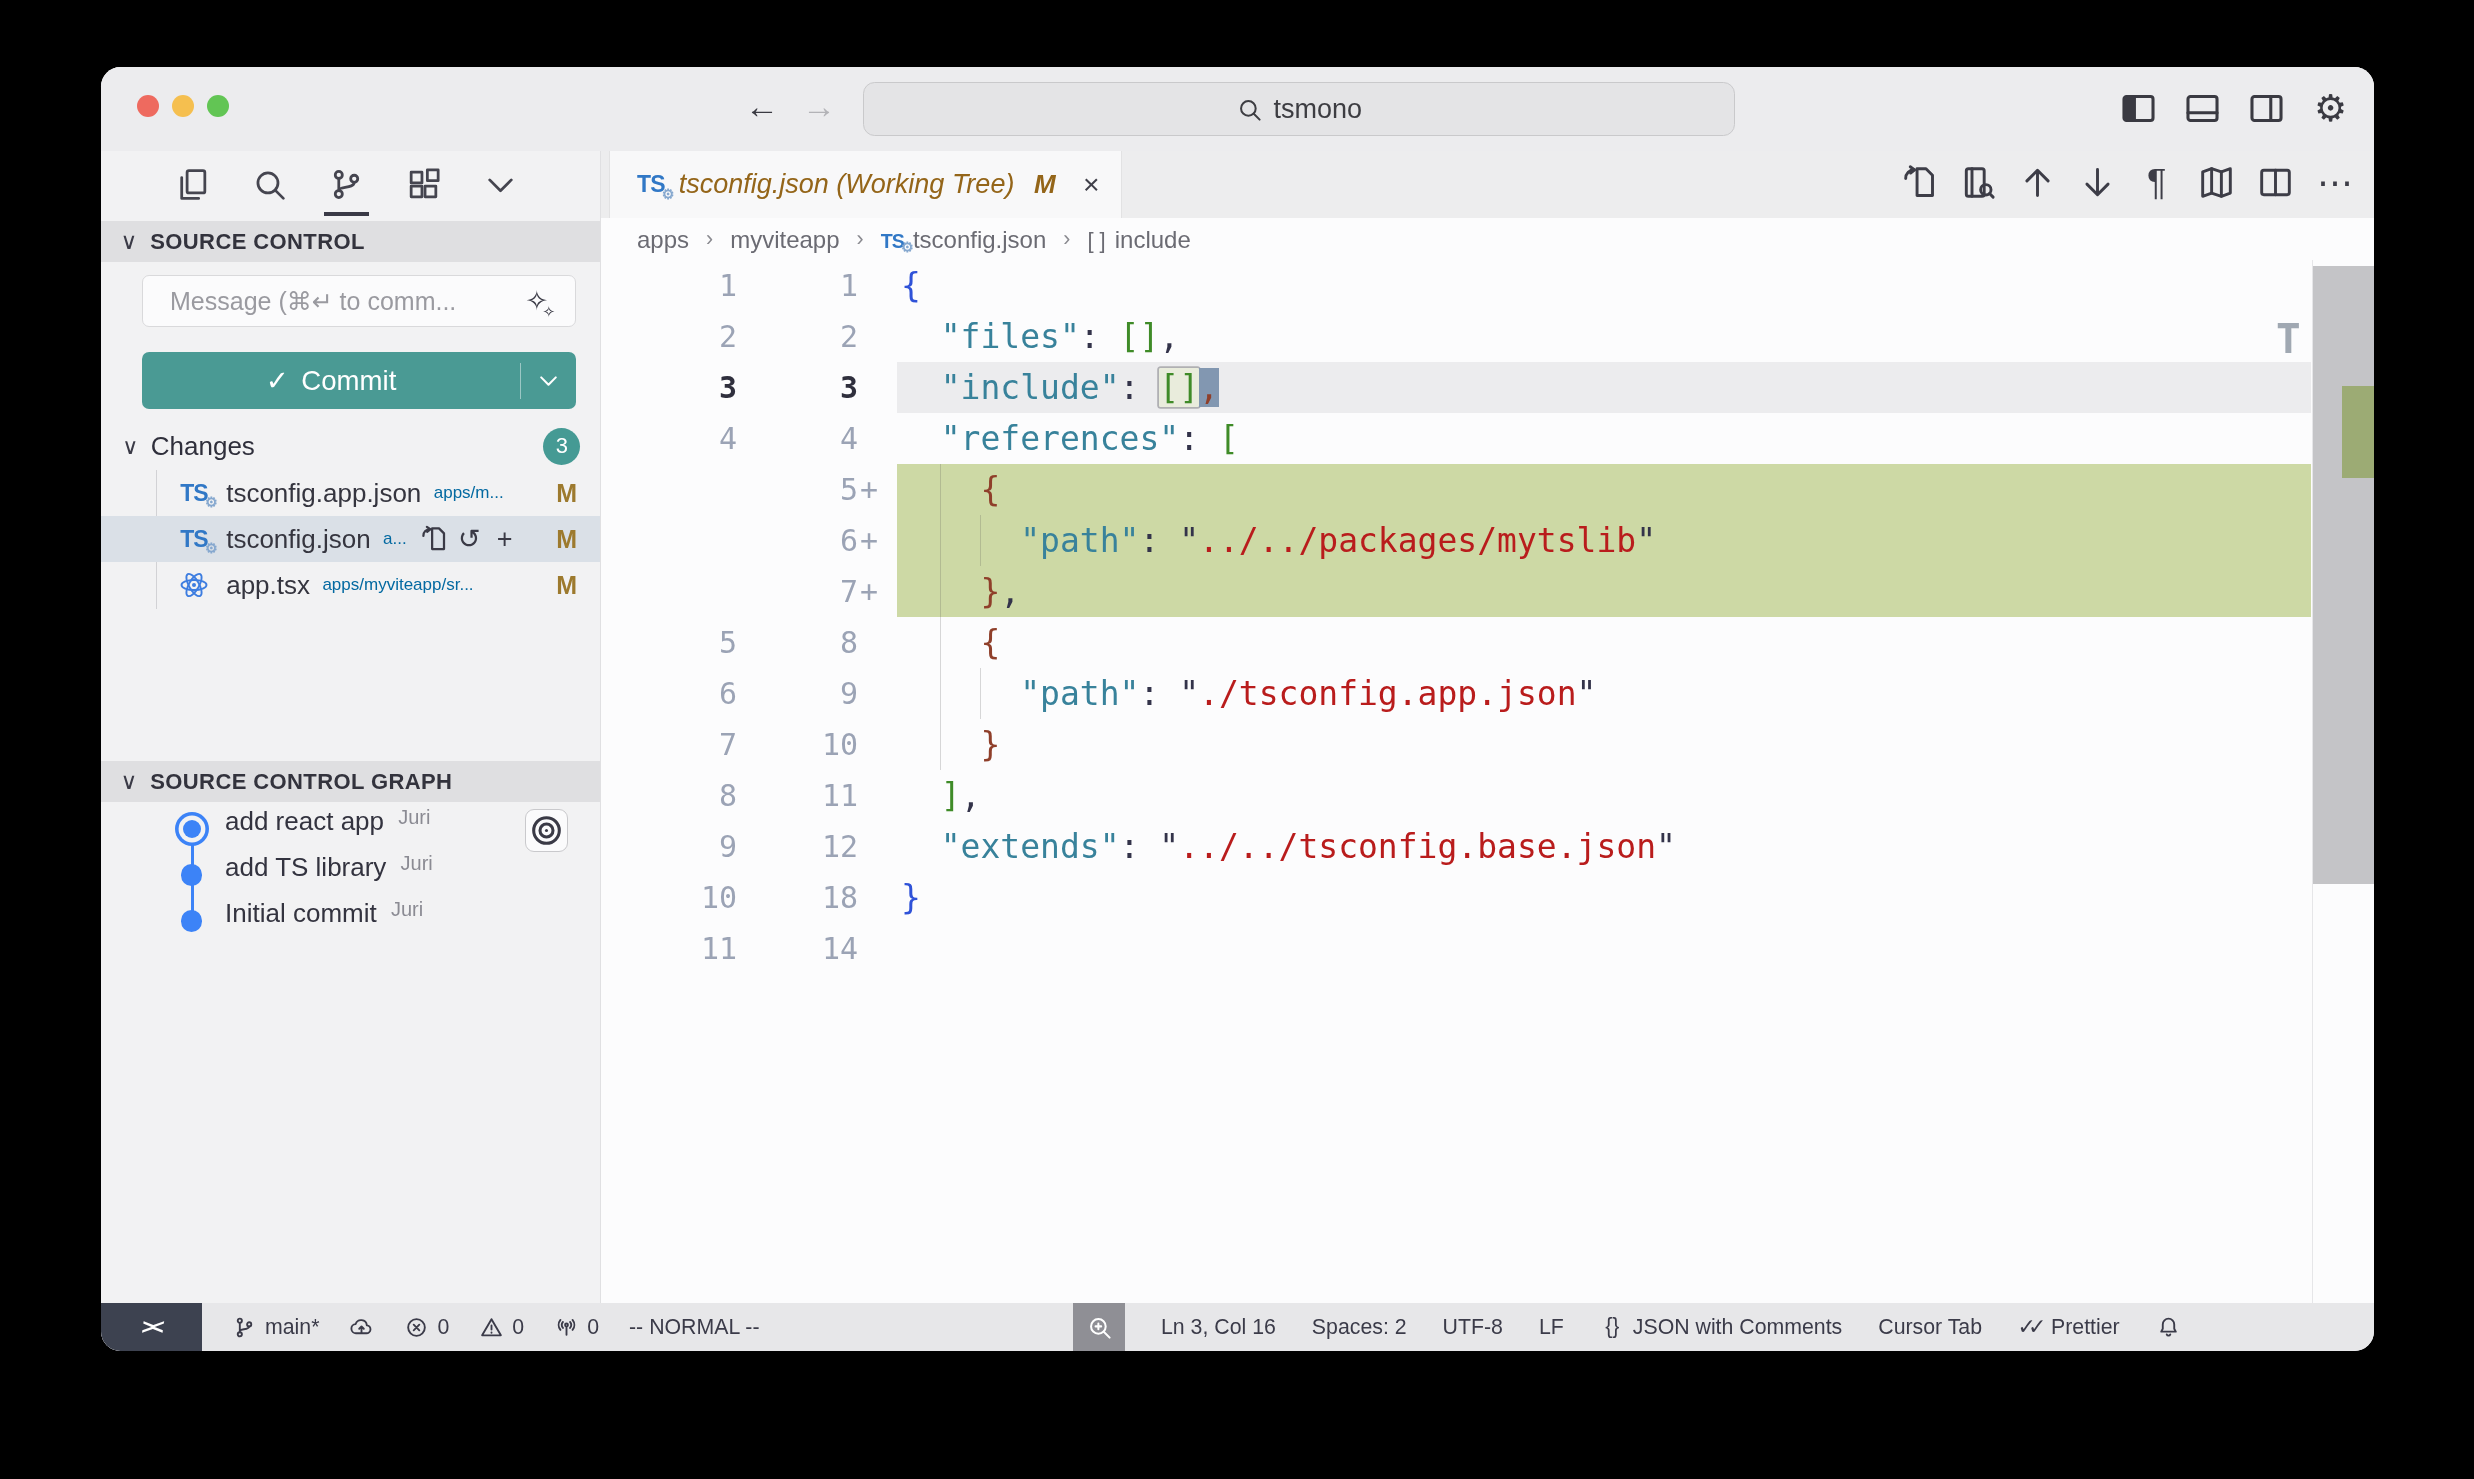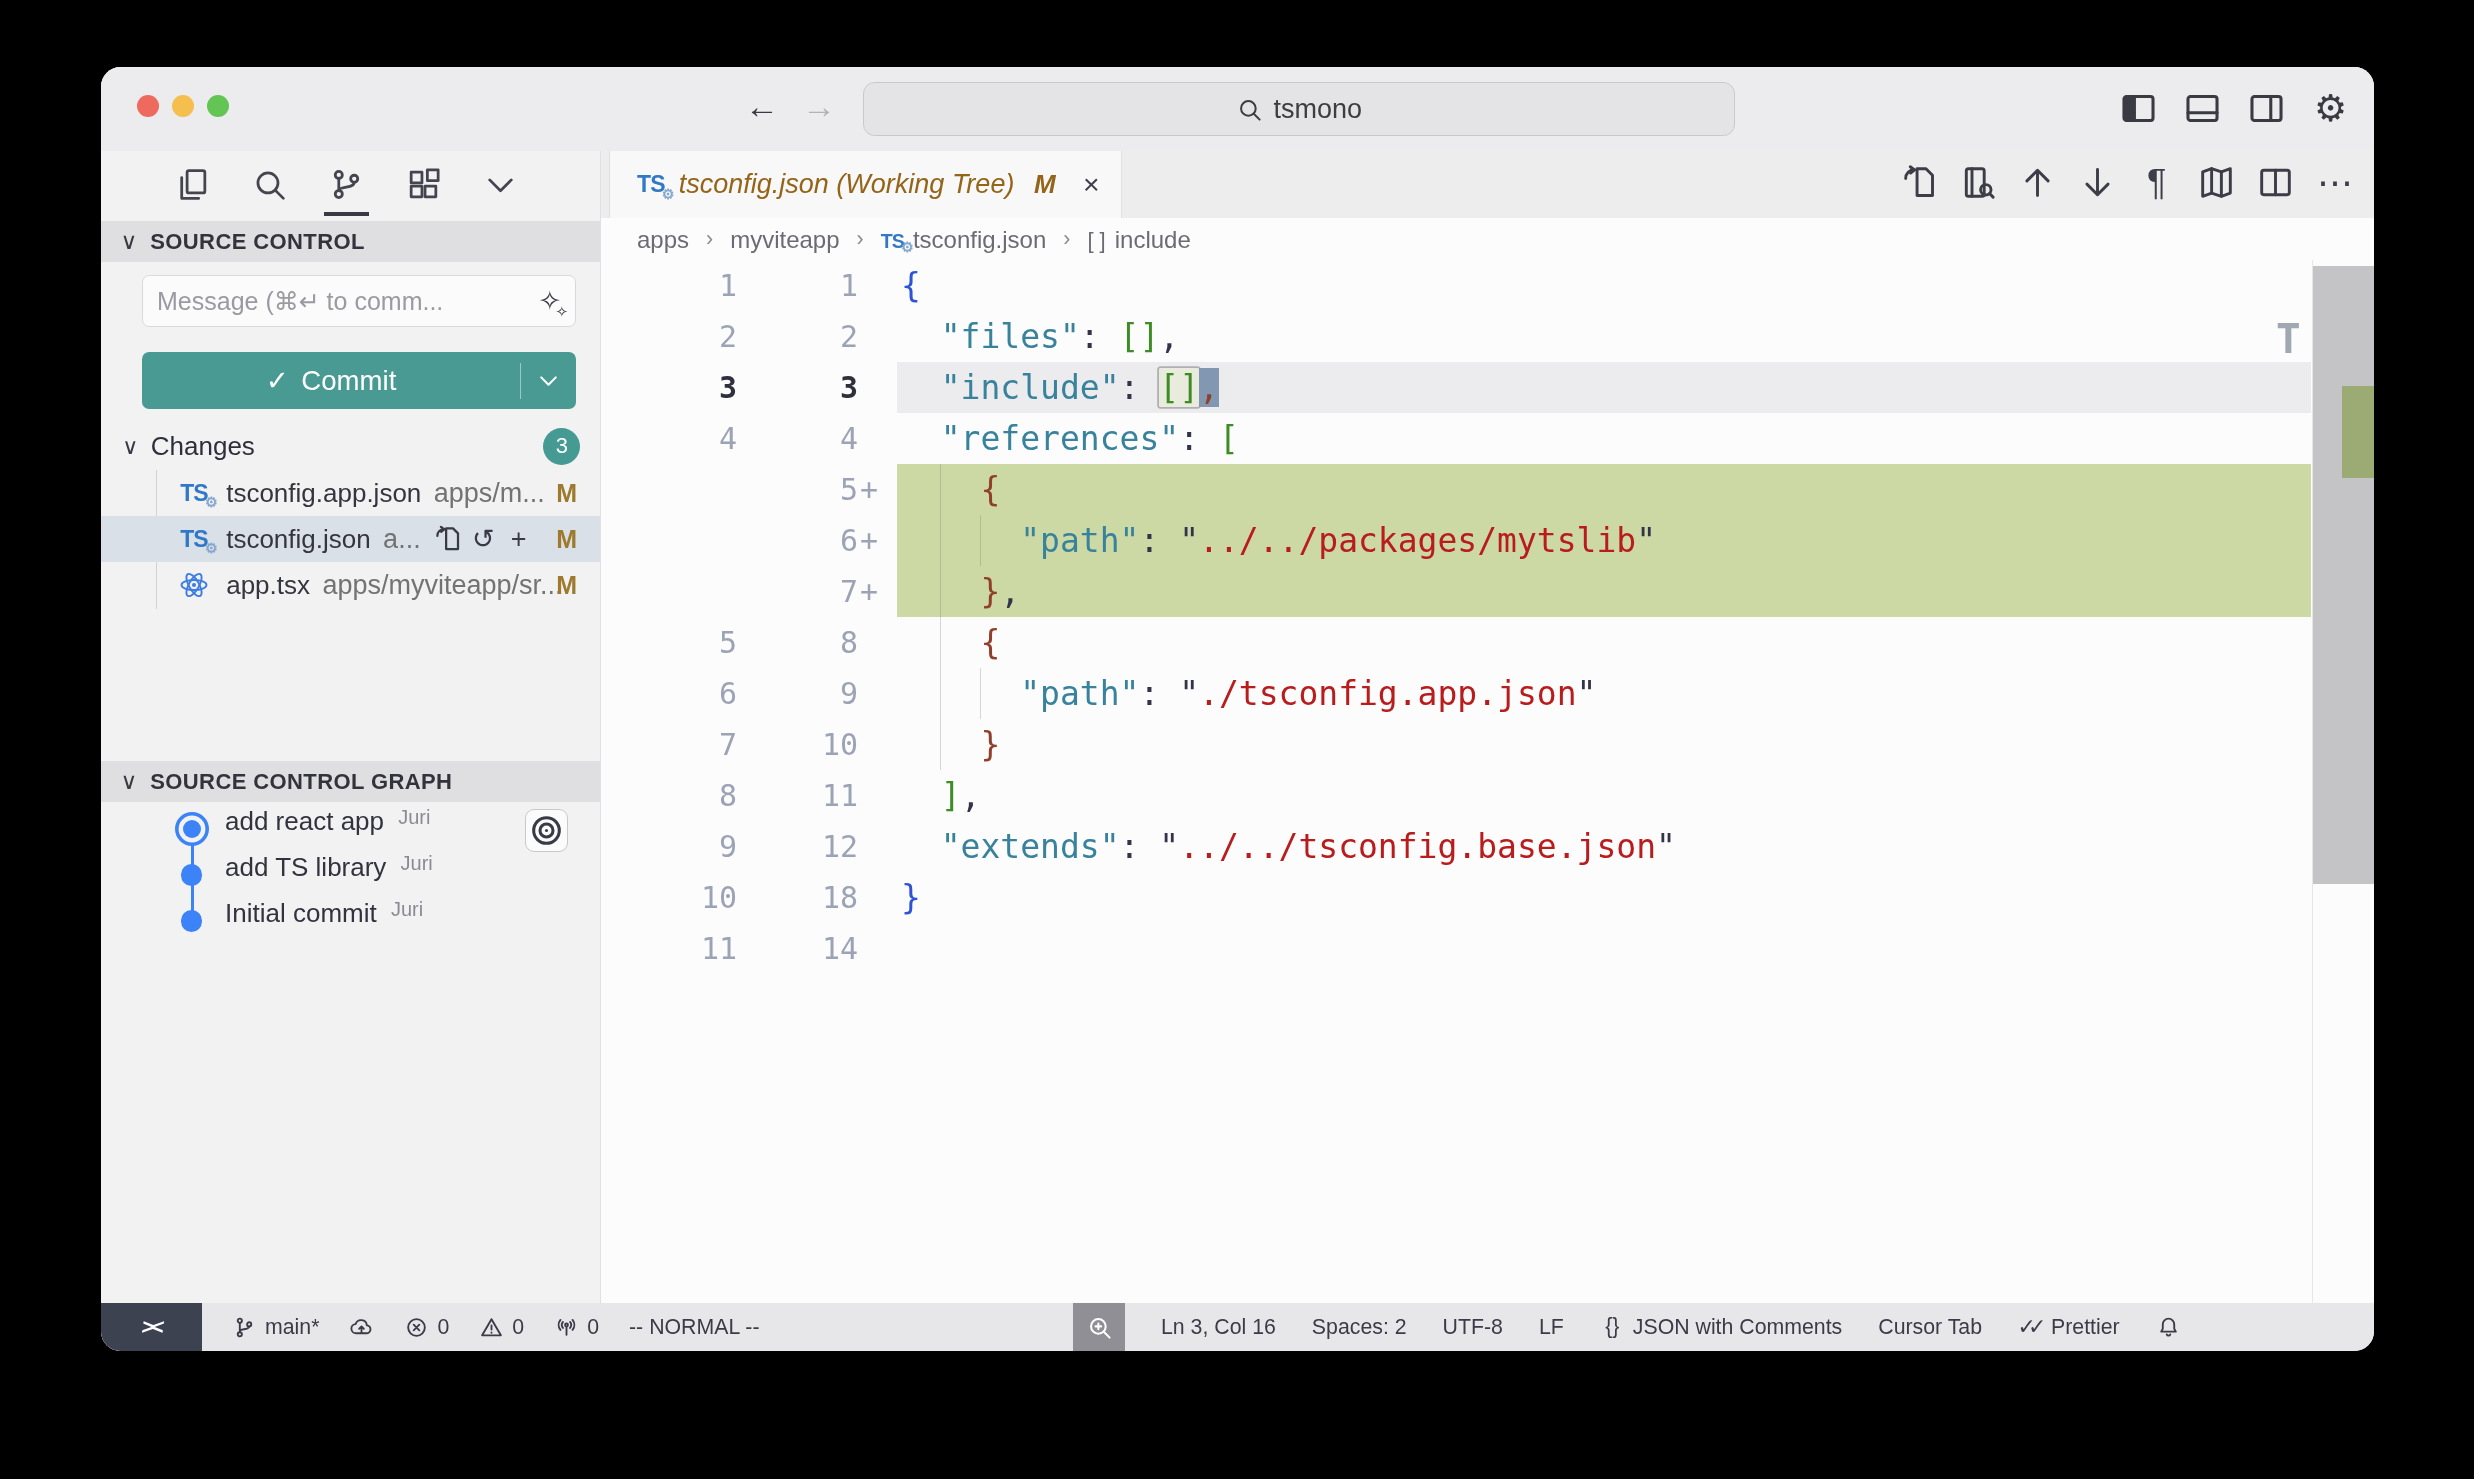--- a/index.html
+++ b/index.html
@@ -25,38 +25,38 @@
   #editor{position:absolute;left:500px;top:0;right:0;height:100%;background:#fcfcfd;}
 
   
   #activity{position:absolute;left:0;top:0;width:100%;height:67px;display:flex;align-items:center;gap:36px;padding-left:71px;box-sizing:border-box;color:#45454f;}
   .act{position:relative;width:41px;height:41px;display:flex;align-items:center;justify-content:center;}
   .act.active:after{content:"";position:absolute;left:-1.8px;right:-1.8px;bottom:-10.7px;height:3.6px;background:#3a3a46;}
 
   
   .sec-head{position:absolute;left:0;width:100%;height:41px;background:#dfdfe1;display:flex;align-items:center;gap:12.4px;padding-left:19.6px;box-sizing:border-box;color:#33333d;font-size:22px;font-weight:bold;letter-spacing:0.4px;}
   .sec-head .chev{font-size:23px;font-weight:normal;color:#3a3a46;}
-  #msgInput{position:absolute;left:41px;top:124px;width:434px;height:52px;background:#fbfbfc;border:0.9px solid #d9d9db;border-radius:7.1px;box-sizing:border-box;display:flex;align-items:center;color:#9a9aa0;font-size:25px;padding:0 14px;}
+  #msgInput{position:absolute;left:41px;top:124px;width:434px;height:52px;background:#fbfbfc;border:0.9px solid #d9d9db;border-radius:7.1px;box-sizing:border-box;display:flex;align-items:center;color:#9a9aa0;font-size:25px;padding:0 27px;}
   #msgInput .ph{flex:1;white-space:nowrap;overflow:hidden;}
   .spark{position:relative;font-size:27px;color:#3a3a46;}
   .spark i{position:absolute;font-style:normal;font-size:15px;right:-7.1px;bottom:-3.6px;}
   #commitBtn{position:absolute;left:41px;top:201px;width:434px;height:57px;background:#4a9a94;border-radius:7.1px;color:#fff;display:flex;align-items:center;}
   #commitBtn .main{flex:1;display:flex;align-items:center;justify-content:center;gap:12.4px;font-size:27.6px;}
   #commitBtn .divider{width:0.9px;height:36px;background:rgba(255,255,255,.45);}
   #commitBtn .dd{width:55px;display:flex;align-items:center;justify-content:center;}
   #commitBtn .dd svg{width:25px;height:25px;}
 
   #changesHead{position:absolute;left:0;top:274px;width:100%;height:43px;display:flex;align-items:center;gap:12.4px;padding-left:21.3px;box-sizing:border-box;color:#2f2f3b;font-size:26px;}
   #changesHead .chev{font-size:22px;color:#3a3a46;}
   #changesBadge{position:absolute;right:19.6px;top:2.7px;width:37px;height:37px;border-radius:50%;background:#459a94;color:#fff;font-size:22px;display:flex;align-items:center;justify-content:center;}
   #fileList{position:absolute;left:0;top:319px;width:100%;}
   .frow{position:relative;height:46px;display:flex;align-items:center;padding-left:75px;box-sizing:border-box;}
   .frow.sel{background:#dae0e7;}
   .fname{font-size:26px;color:#35353f;margin-left:14.2px;white-space:nowrap;}
-  .fdesc{font-size:27px;color:#737373;margin-left:12.4px;white-space:nowrap;}
+  .fdesc{font-size:17px;color:#0369a1;margin-left:12.4px;white-space:nowrap;}
   .fbadge{position:absolute;right:23px;font-size:25px;color:#9d7a2e;font-weight:bold;}
   .factions{display:flex;gap:5.3px;margin-left:12.4px;color:#3a3a46;}
   .factions .ic{width:30px;height:30px;}
   .factions .gchar{font-size:27px;}
   #treeGuide{position:absolute;left:55px;top:319px;width:0.9px;height:139px;background:#d2d2d5;}
 
   .tsic{position:relative;color:#3178c6;font-weight:bold;font-size:23px;font-style:normal;letter-spacing:-0.9px;}
   .tsic i{position:absolute;right:-9px;bottom:-3.6px;font-style:normal;font-size:14.2px;color:#86a8cf;}
 
   #graphHead{top:610px;}

